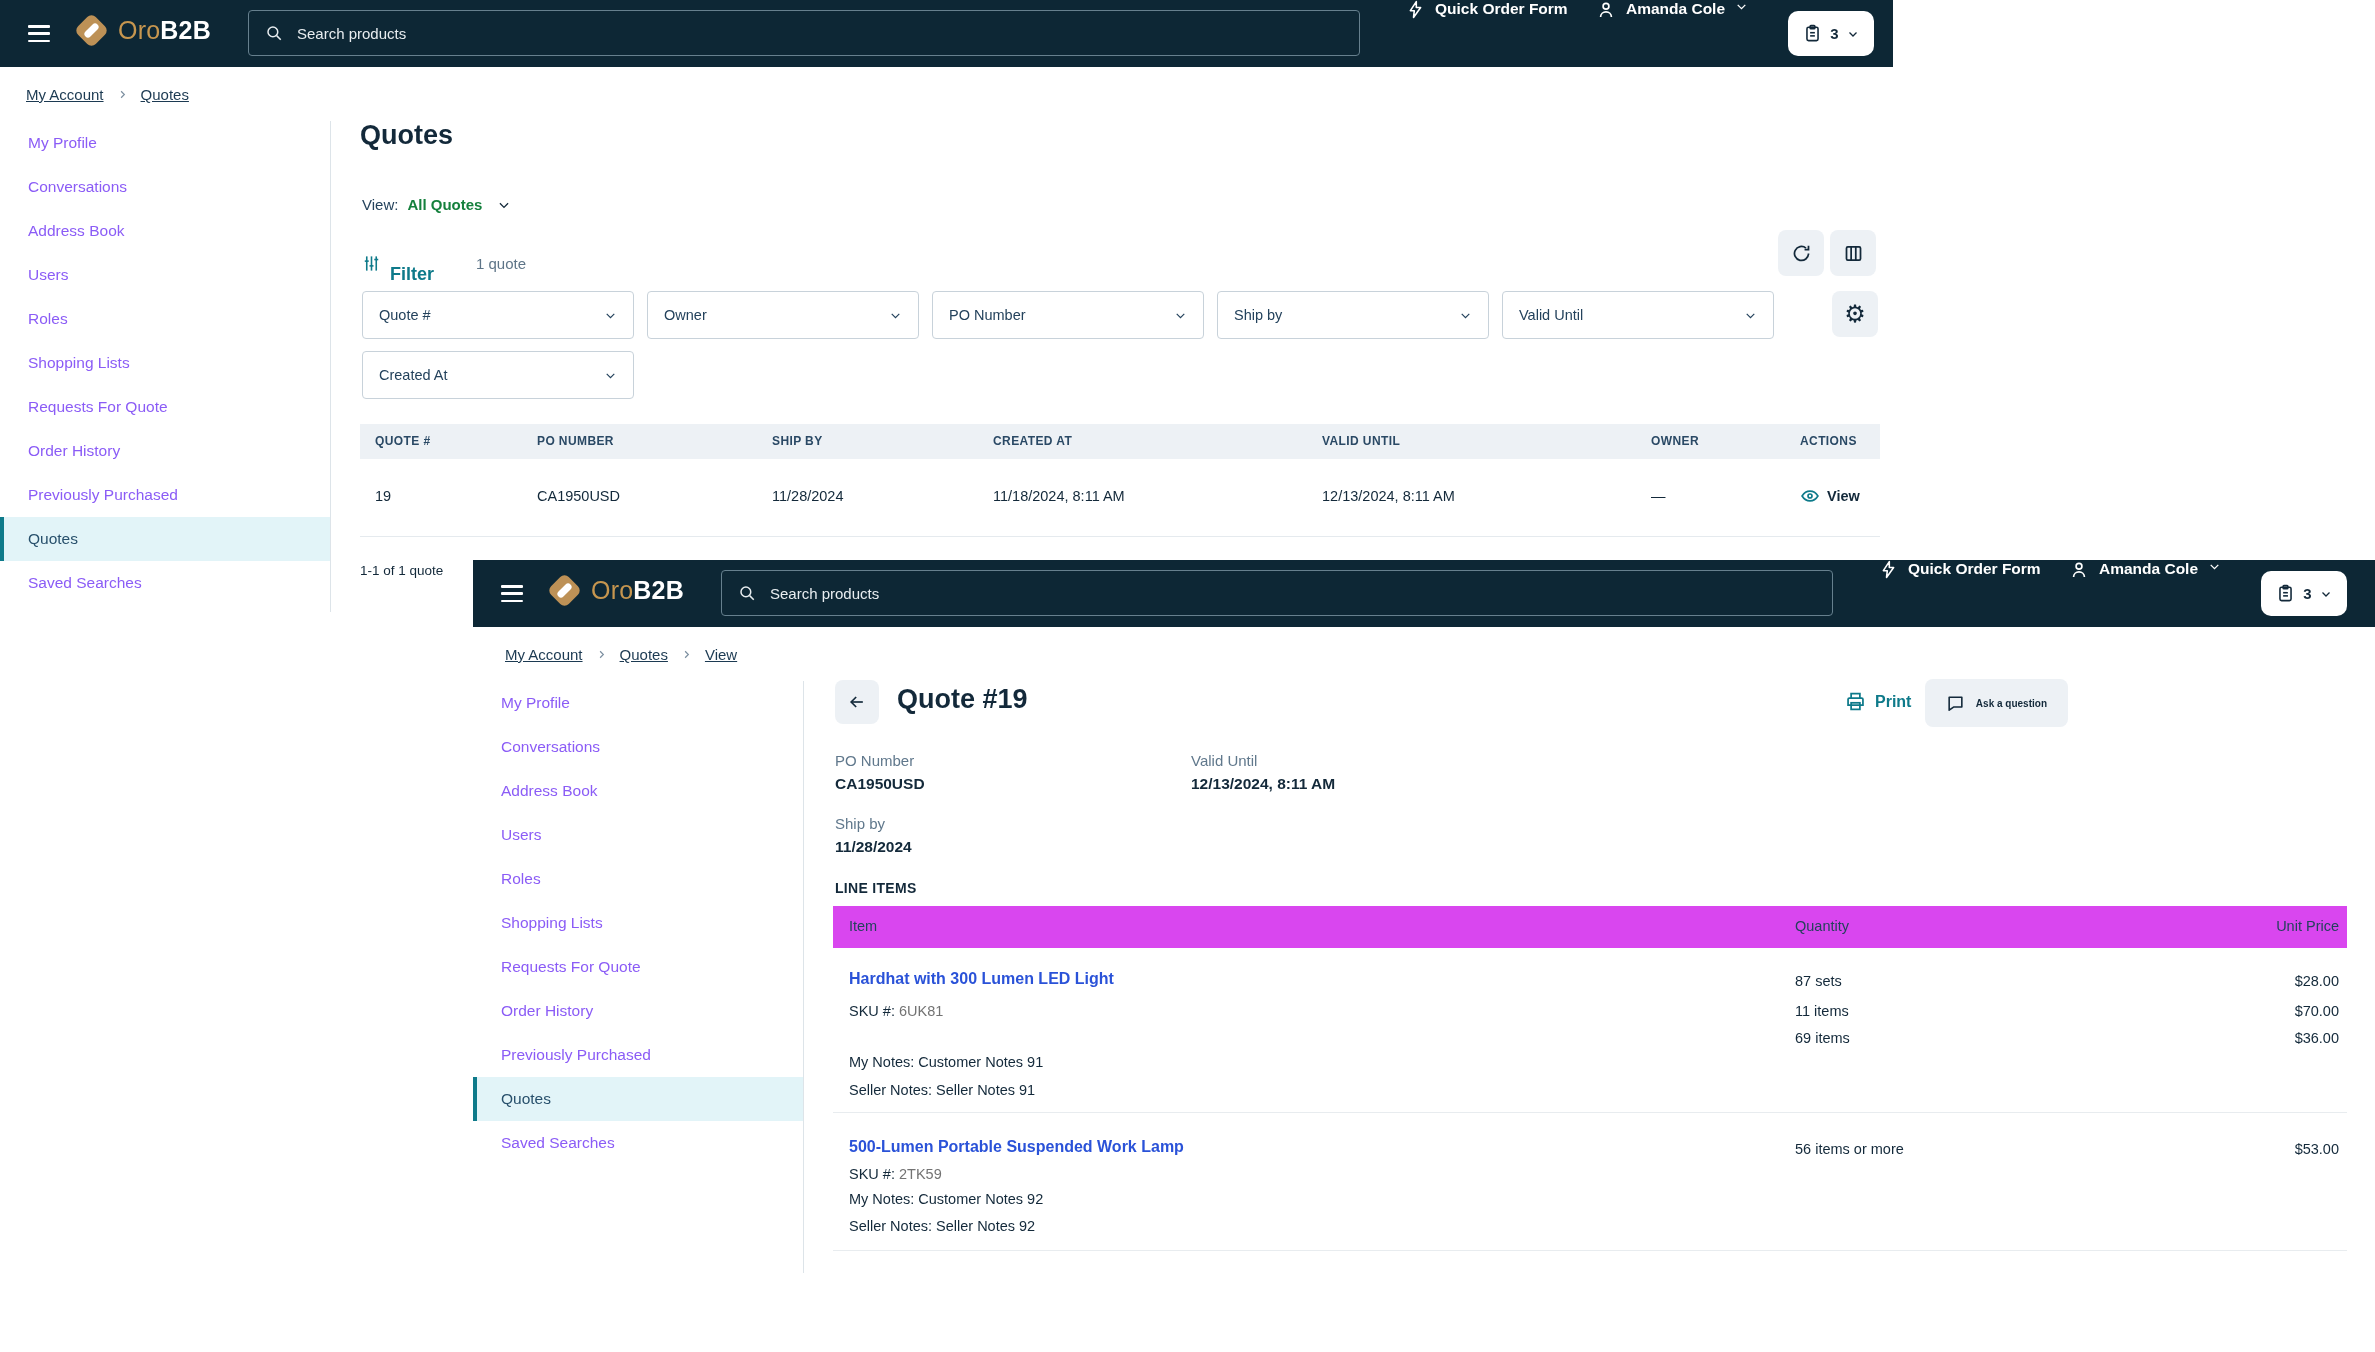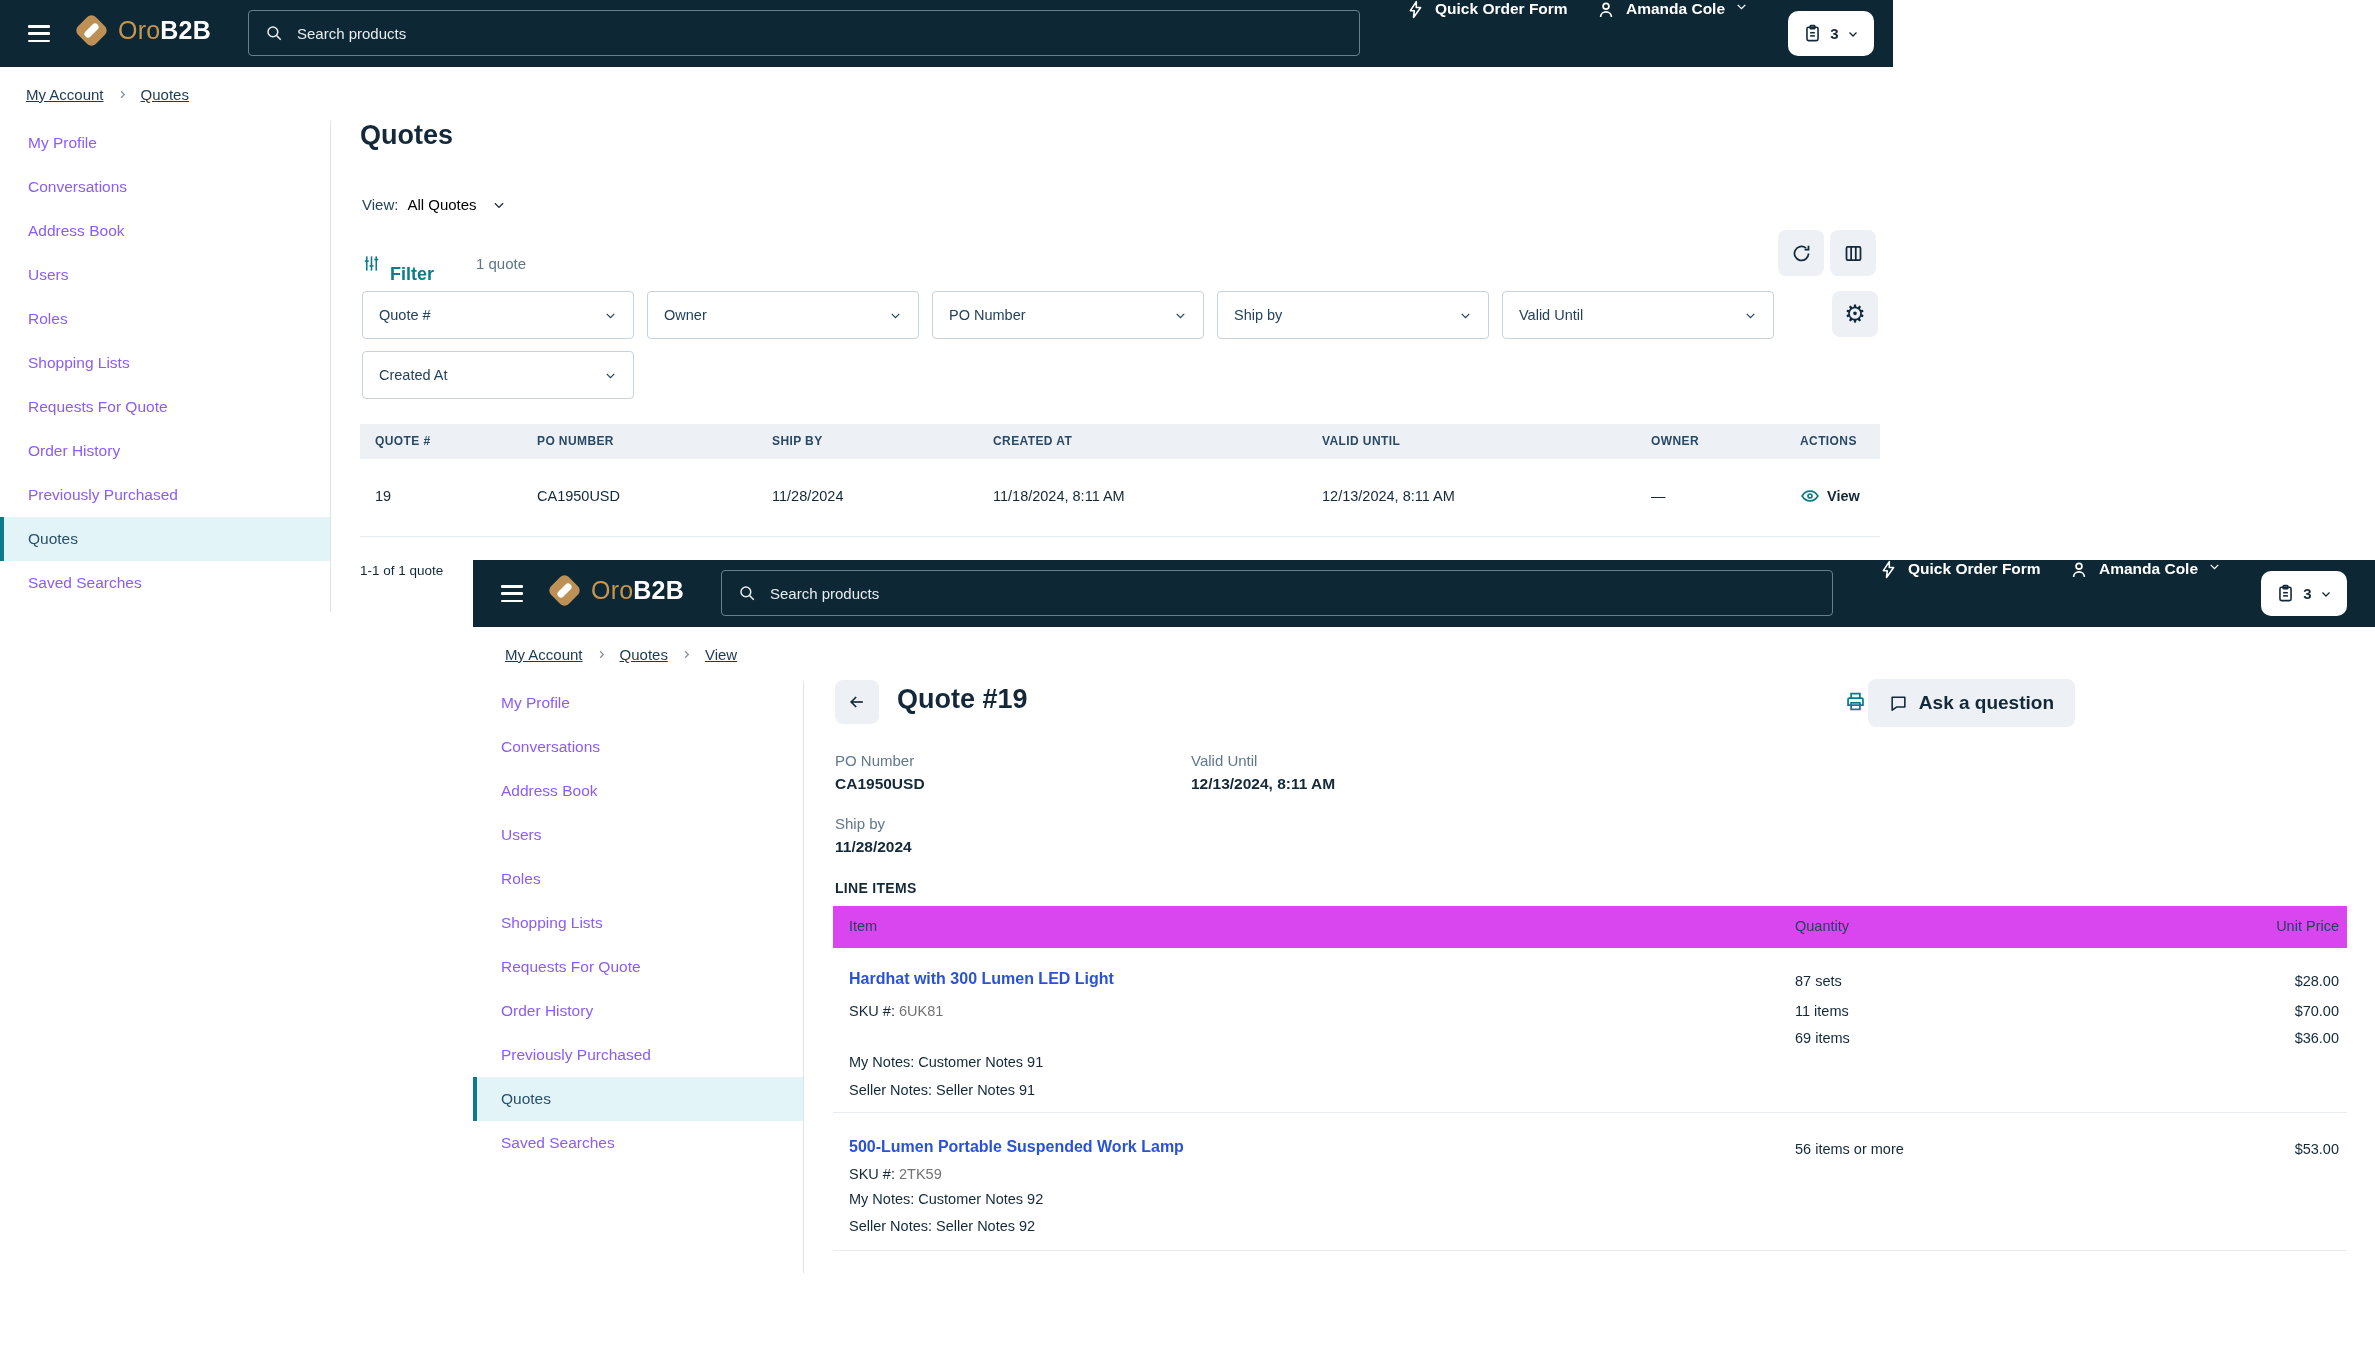--- a/index.html
+++ b/index.html
@@ -35,40 +35,40 @@
 
   
   .side{position:absolute;left:0;top:121px;width:330px;}
   .side-item{height:44px;display:flex;align-items:center;padding-left:28px;font-size:15.5px;color:#8b5cf6;cursor:pointer;box-sizing:border-box;}
   .side-item.sel{background:#E2F4F8;border-left:4px solid #0E7A8A;padding-left:24px;color:#28506C;}
   .vdiv{position:absolute;left:330px;top:121px;width:1px;background:#DDE4E9;}
 
   
   .p-title{position:absolute;font-size:27px;font-weight:700;color:#13293A;}
   .view-row{position:absolute;left:362px;top:196px;display:flex;align-items:center;gap:9px;font-size:15px;color:#24425C;}
-  .view-value{font-weight:400;color:#000000;}
+  .view-value{font-weight:700;color:#15803d;}
   .view-row svg{margin-left:6px;}
   .filter-row{position:absolute;left:362px;top:241px;display:flex;align-items:center;color:#0E7A8A;}
   .filter-label{font-weight:700;font-size:18px;margin-left:9px;cursor:pointer;margin-top:23px;}
   .quote-count{color:#5E7588;font-size:15px;margin-left:42px;font-weight:400;}
   .icon-btn{position:absolute;width:46px;height:46px;background:#EDF1F5;border-radius:8px;display:flex;align-items:center;justify-content:center;color:#13293A;cursor:pointer;}
   .sel-box{position:absolute;width:272px;height:48px;background:#fff;border:1px solid #C8D2DA;border-radius:4px;display:flex;align-items:center;justify-content:space-between;padding:0 16px;box-sizing:border-box;font-size:14.5px;color:#24425C;cursor:pointer;}
   .gear-glyph{font-family:"DejaVu Sans",sans-serif;font-size:24px;line-height:1;}
   .tbl-head{position:absolute;left:360px;top:424px;width:1520px;height:35px;background:#EDF1F5;}
   .tbl-head div{position:absolute;top:10px;font-size:12px;font-weight:700;color:#2A4965;letter-spacing:.4px;}
   .tbl-row{position:absolute;left:360px;top:459px;width:1520px;height:77px;border-bottom:1px solid #E5EAEE;}
   .tbl-row>div{position:absolute;top:29px;font-size:14.5px;color:#13293A;}
   .owner-dash{color:#8A9AA6;}
   .view-link{display:flex;align-items:center;gap:7px;color:#0E7A8A;font-weight:700;font-size:15px;cursor:pointer;}
   .pagination{position:absolute;left:360px;top:563px;font-size:13.5px;color:#13293A;}
 
   
   .back-btn{position:absolute;left:362px;top:120px;width:44px;height:44px;background:#EDF1F5;border-radius:8px;display:flex;align-items:center;justify-content:center;color:#13293A;cursor:pointer;}
   .print-link{position:absolute;left:1372px;top:131px;display:flex;align-items:center;gap:9px;color:#0E7A8A;font-weight:700;font-size:16px;cursor:pointer;}
-  .ask-btn{position:absolute;right:300px;top:119px;height:48px;background:#EDF1F5;border-radius:8px;display:flex;align-items:center;gap:11px;padding:0 21px;font-size:19px;font-weight:700;color:#13293A;cursor:pointer;}
+  .ask-btn{position:absolute;right:307px;top:119px;height:48px;background:#EDF1F5;border-radius:8px;display:flex;align-items:center;gap:11px;padding:0 21px;font-size:10px;font-weight:700;color:#13293A;cursor:pointer;}
   .accept-btn{position:absolute;right:20px;top:119px;height:48px;background:#0E7A8A;border-radius:8px;display:flex;align-items:center;gap:11px;padding:0 21px;font-size:15.5px;font-weight:700;color:#fff;cursor:pointer;}
   .f-label{position:absolute;font-size:15px;color:#60788C;}
   .f-value{position:absolute;font-size:15.5px;font-weight:700;color:#13293A;}
   .li-title{position:absolute;left:362px;top:320px;font-size:14px;font-weight:700;letter-spacing:.3px;color:#13293A;}
   .li-head{position:absolute;left:360px;top:346px;width:1514px;height:42px;background:#d946ef;font-size:14.5px;color:#24425C;}
   .li-head .c-item{position:absolute;left:16px;top:12px;}
   .li-head .c-qty{position:absolute;left:962px;top:12px;}
   .li-head .c-price{position:absolute;right:8px;top:12px;}
   .item-name{position:absolute;left:376px;font-size:16px;font-weight:700;color:#2A52D8;text-decoration:none;cursor:pointer;}
   .qty{position:absolute;left:1322px;font-size:14.5px;color:#13293A;}

